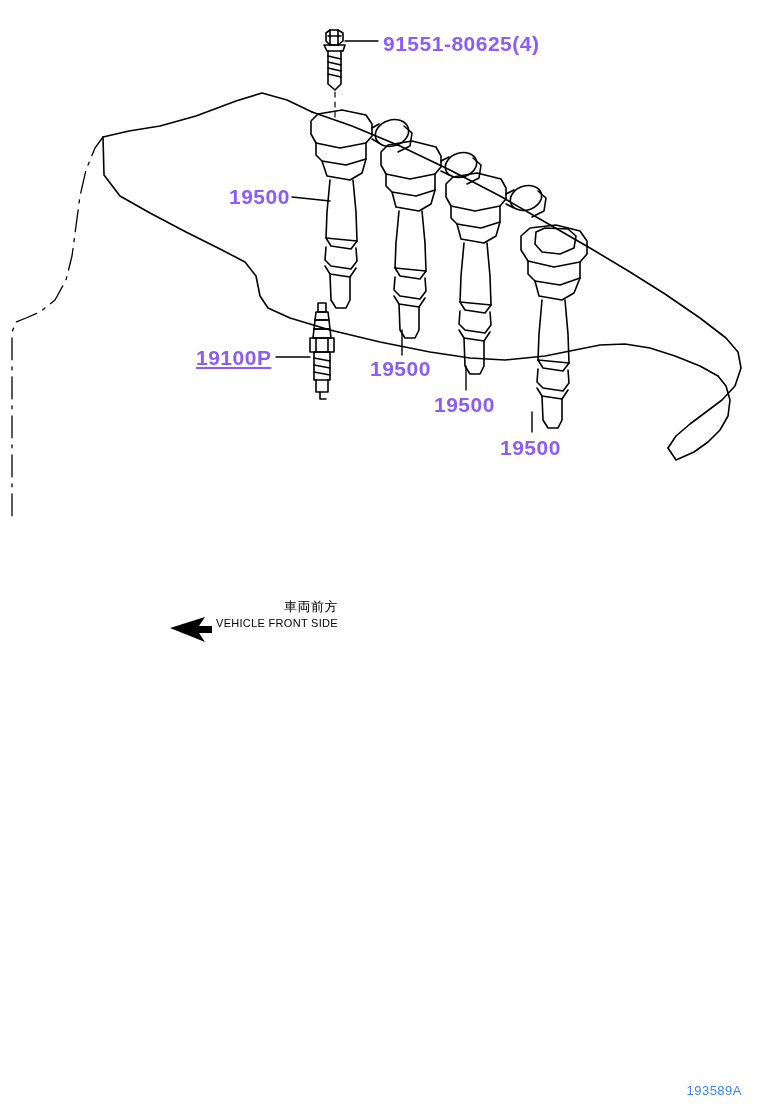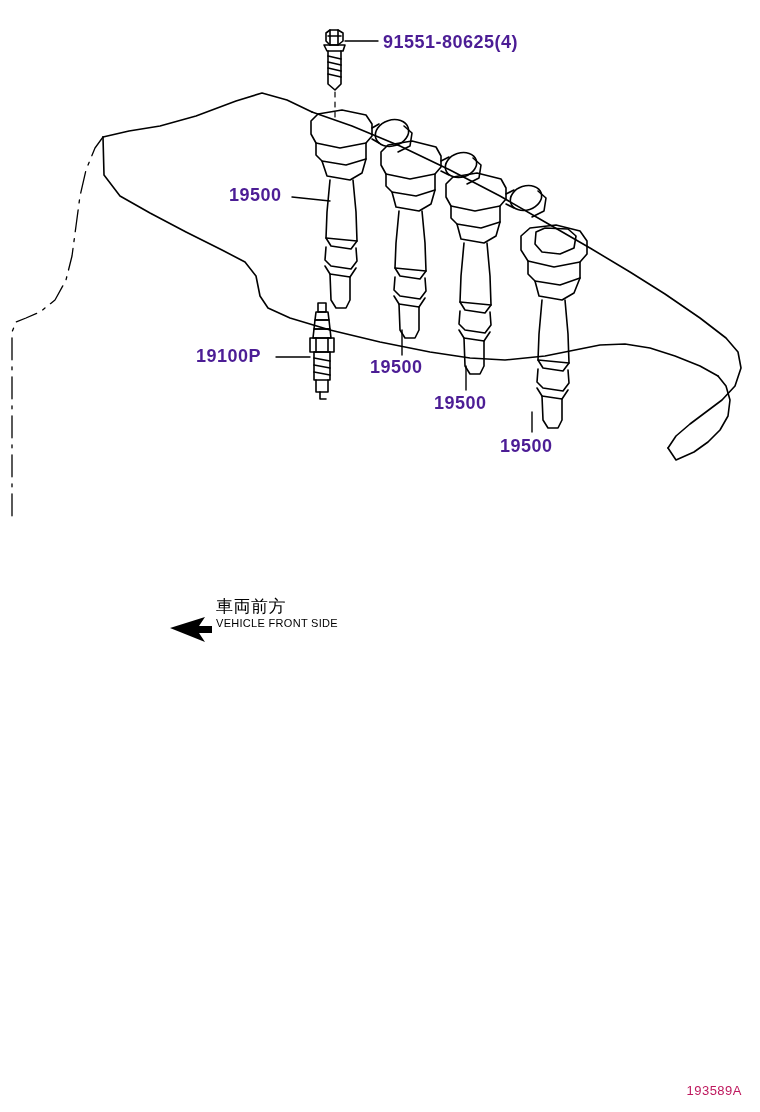--- a/index.html
+++ b/index.html
@@ -24,58 +24,59 @@
   svg.diagram-svg {
     position: absolute;
     top: 0; left: 0;
     width: 760px;
     height: 1112px;
   }
   .callout-label {
     position: absolute;
     font-family: "Liberation Sans", sans-serif;
     font-weight: bold;
-    font-size: 18px;
+    font-size: 21px;
     letter-spacing: 0.5px;
     white-space: nowrap;
-    color: #4c1d95;
+    color: #8b5cf6;
   }
   .lbl-19500-1 { left: 229px; top: 185px; }
   .lbl-91551   { left: 383px; top: 32px; }
-  .lbl-19100P  { left: 196px; top: 346px; }
+  .lbl-19100P  { left: 196px; top: 346px; text-decoration: underline; }
   .lbl-19500-2 { left: 370px; top: 357px; }
   .lbl-19500-3 { left: 434px; top: 393px; }
   .lbl-19500-4 { left: 500px; top: 436px; }
 
   .front-note {
     position: absolute;
     left: 216px;
     top: 598px;
     font-family: "Liberation Sans", sans-serif;
     font-size: 13px;
     line-height: 17px;
     color: #000;
     white-space: nowrap;
   }
   .front-note .jp {
-    font-size: 17px;
+    font-size: 13px;
     letter-spacing: 0.5px;
+    text-align: right;
   }
   .front-note .en {
     font-size: 11px;
     letter-spacing: 0.3px;
   }
   .figure-code {
     position: absolute;
     right: 18px;
     bottom: 14px;
     font-family: "Liberation Sans", sans-serif;
     font-size: 13px;
     letter-spacing: 0.5px;
-    color: #be185d;
+    color: #3b82f6;
   }
 </style>
 </head>
 <body>
 
 <div id="diagram-root">
 
   <svg class="diagram-svg" viewBox="0 0 760 1112" xmlns="http://www.w3.org/2000/svg">
     <g fill="none" stroke="#000" stroke-width="1.6" stroke-linecap="round" stroke-linejoin="round">
 

